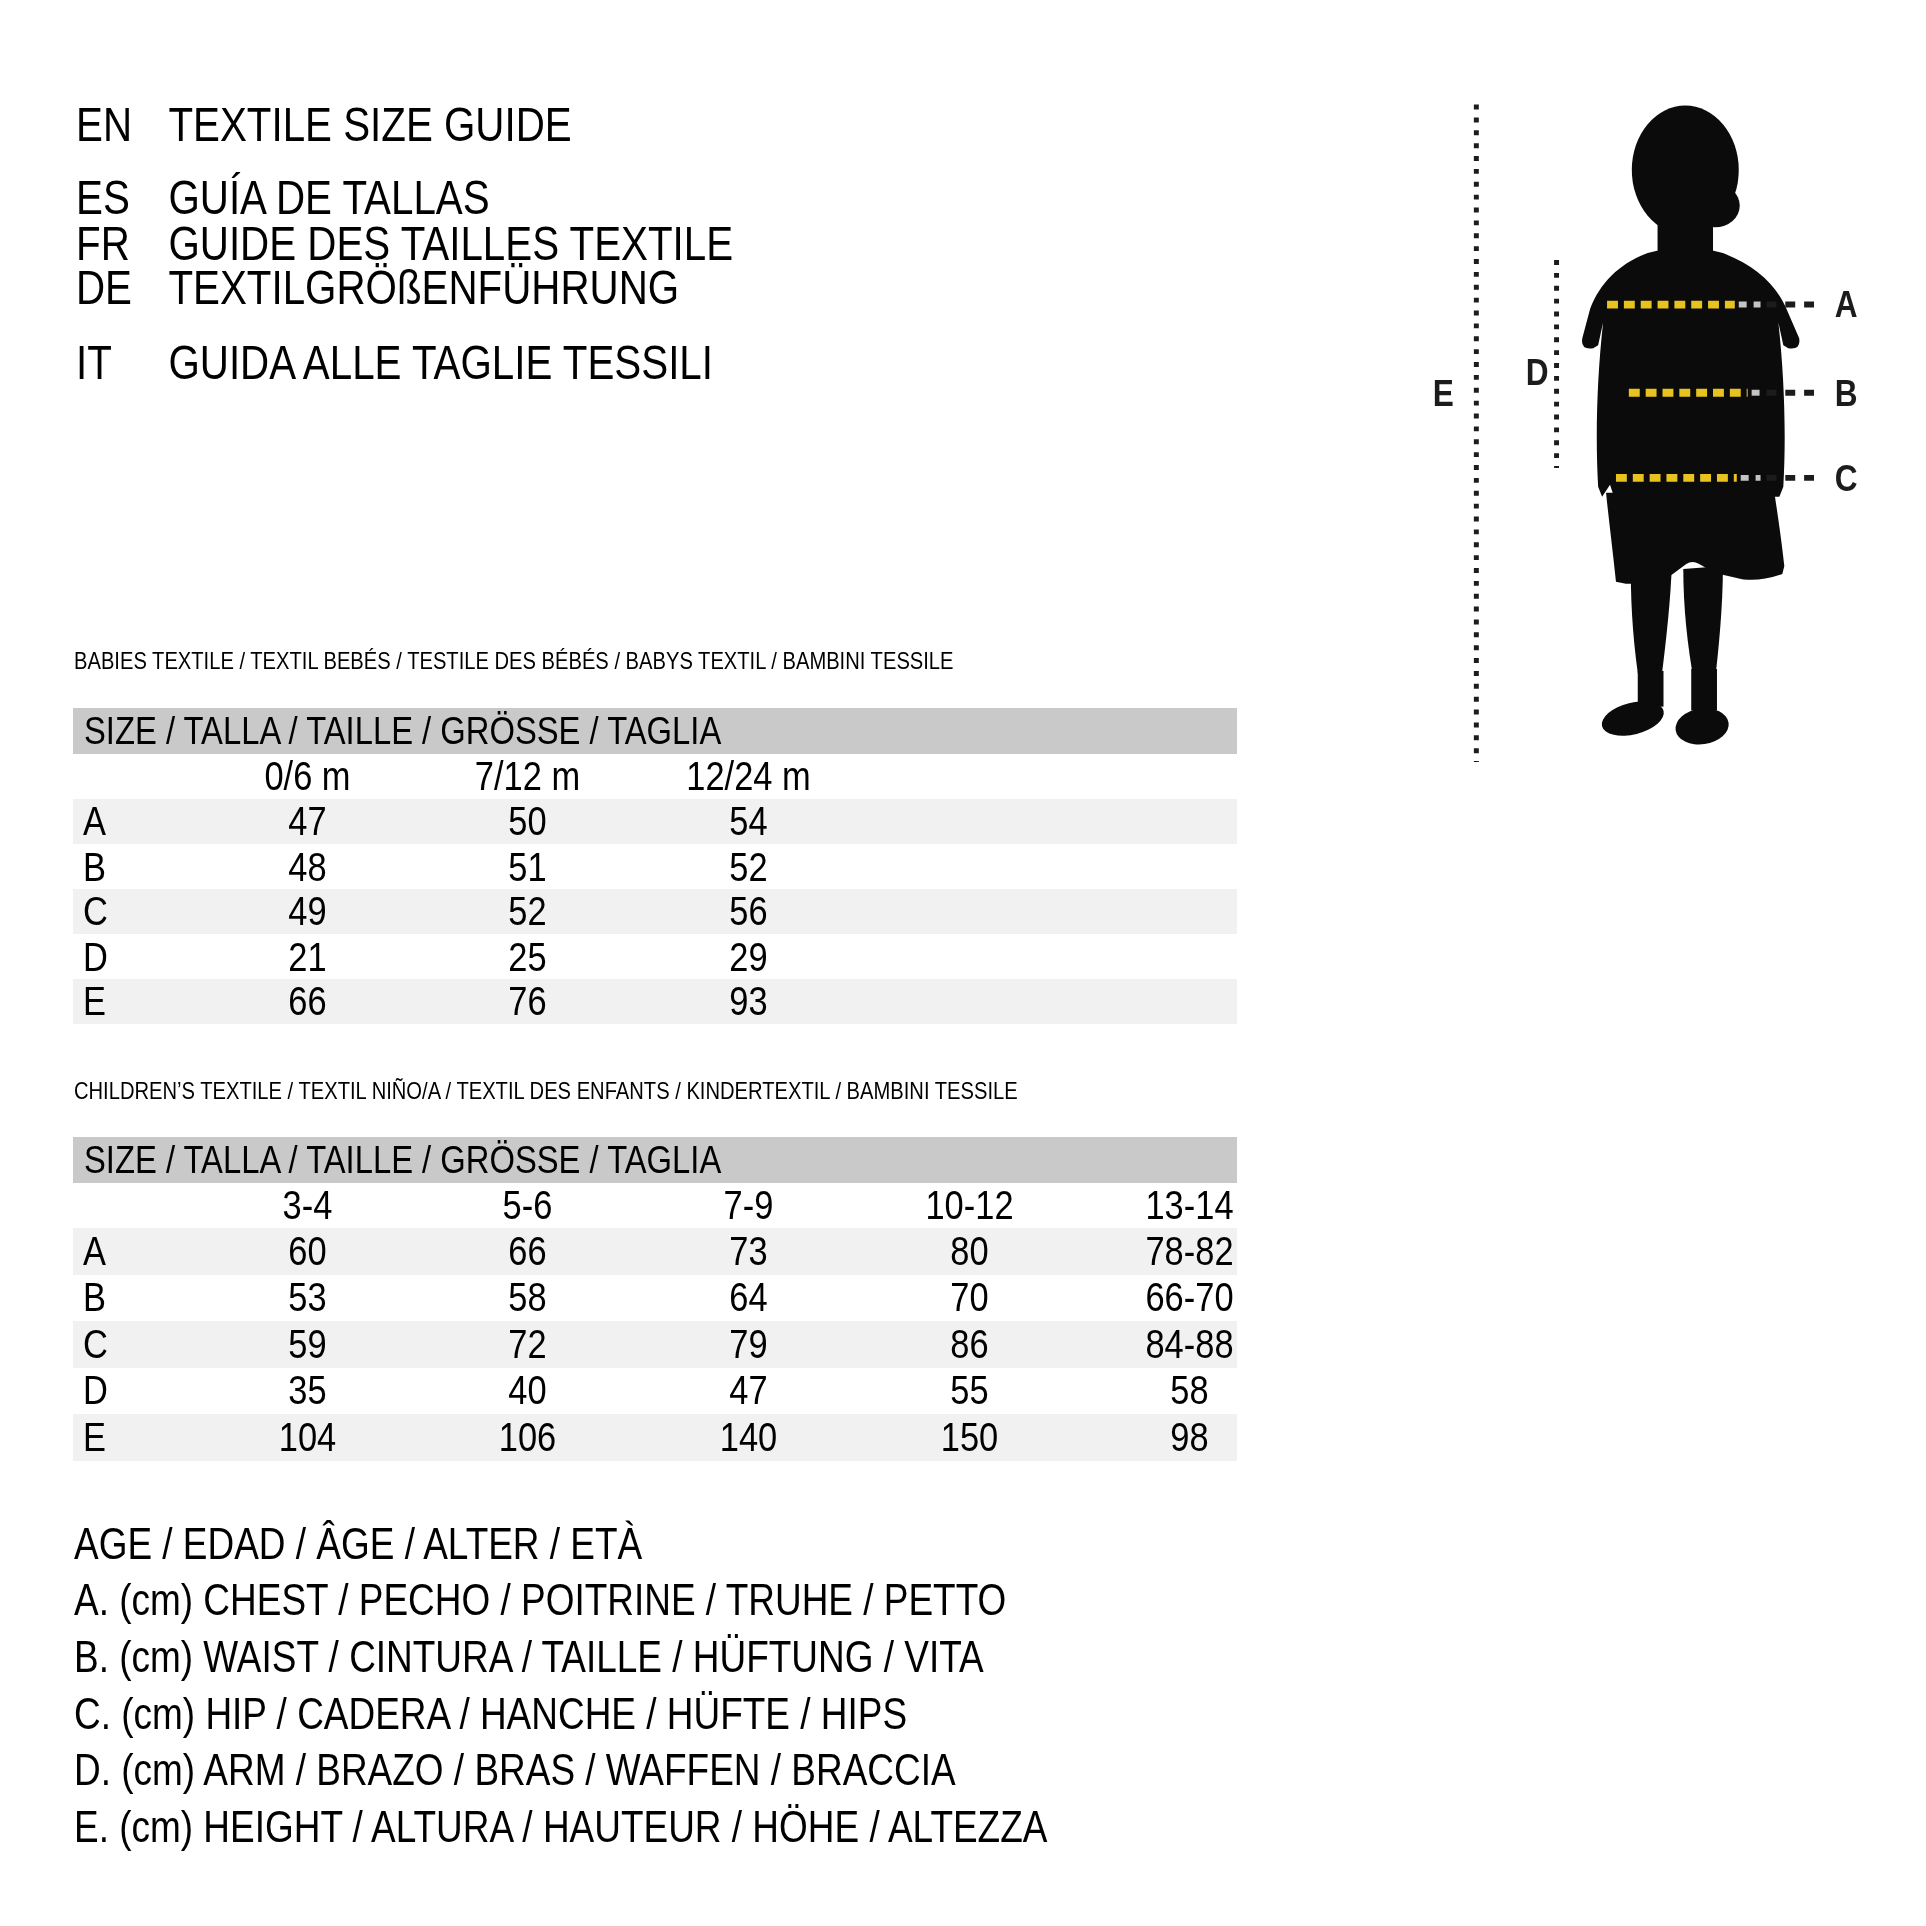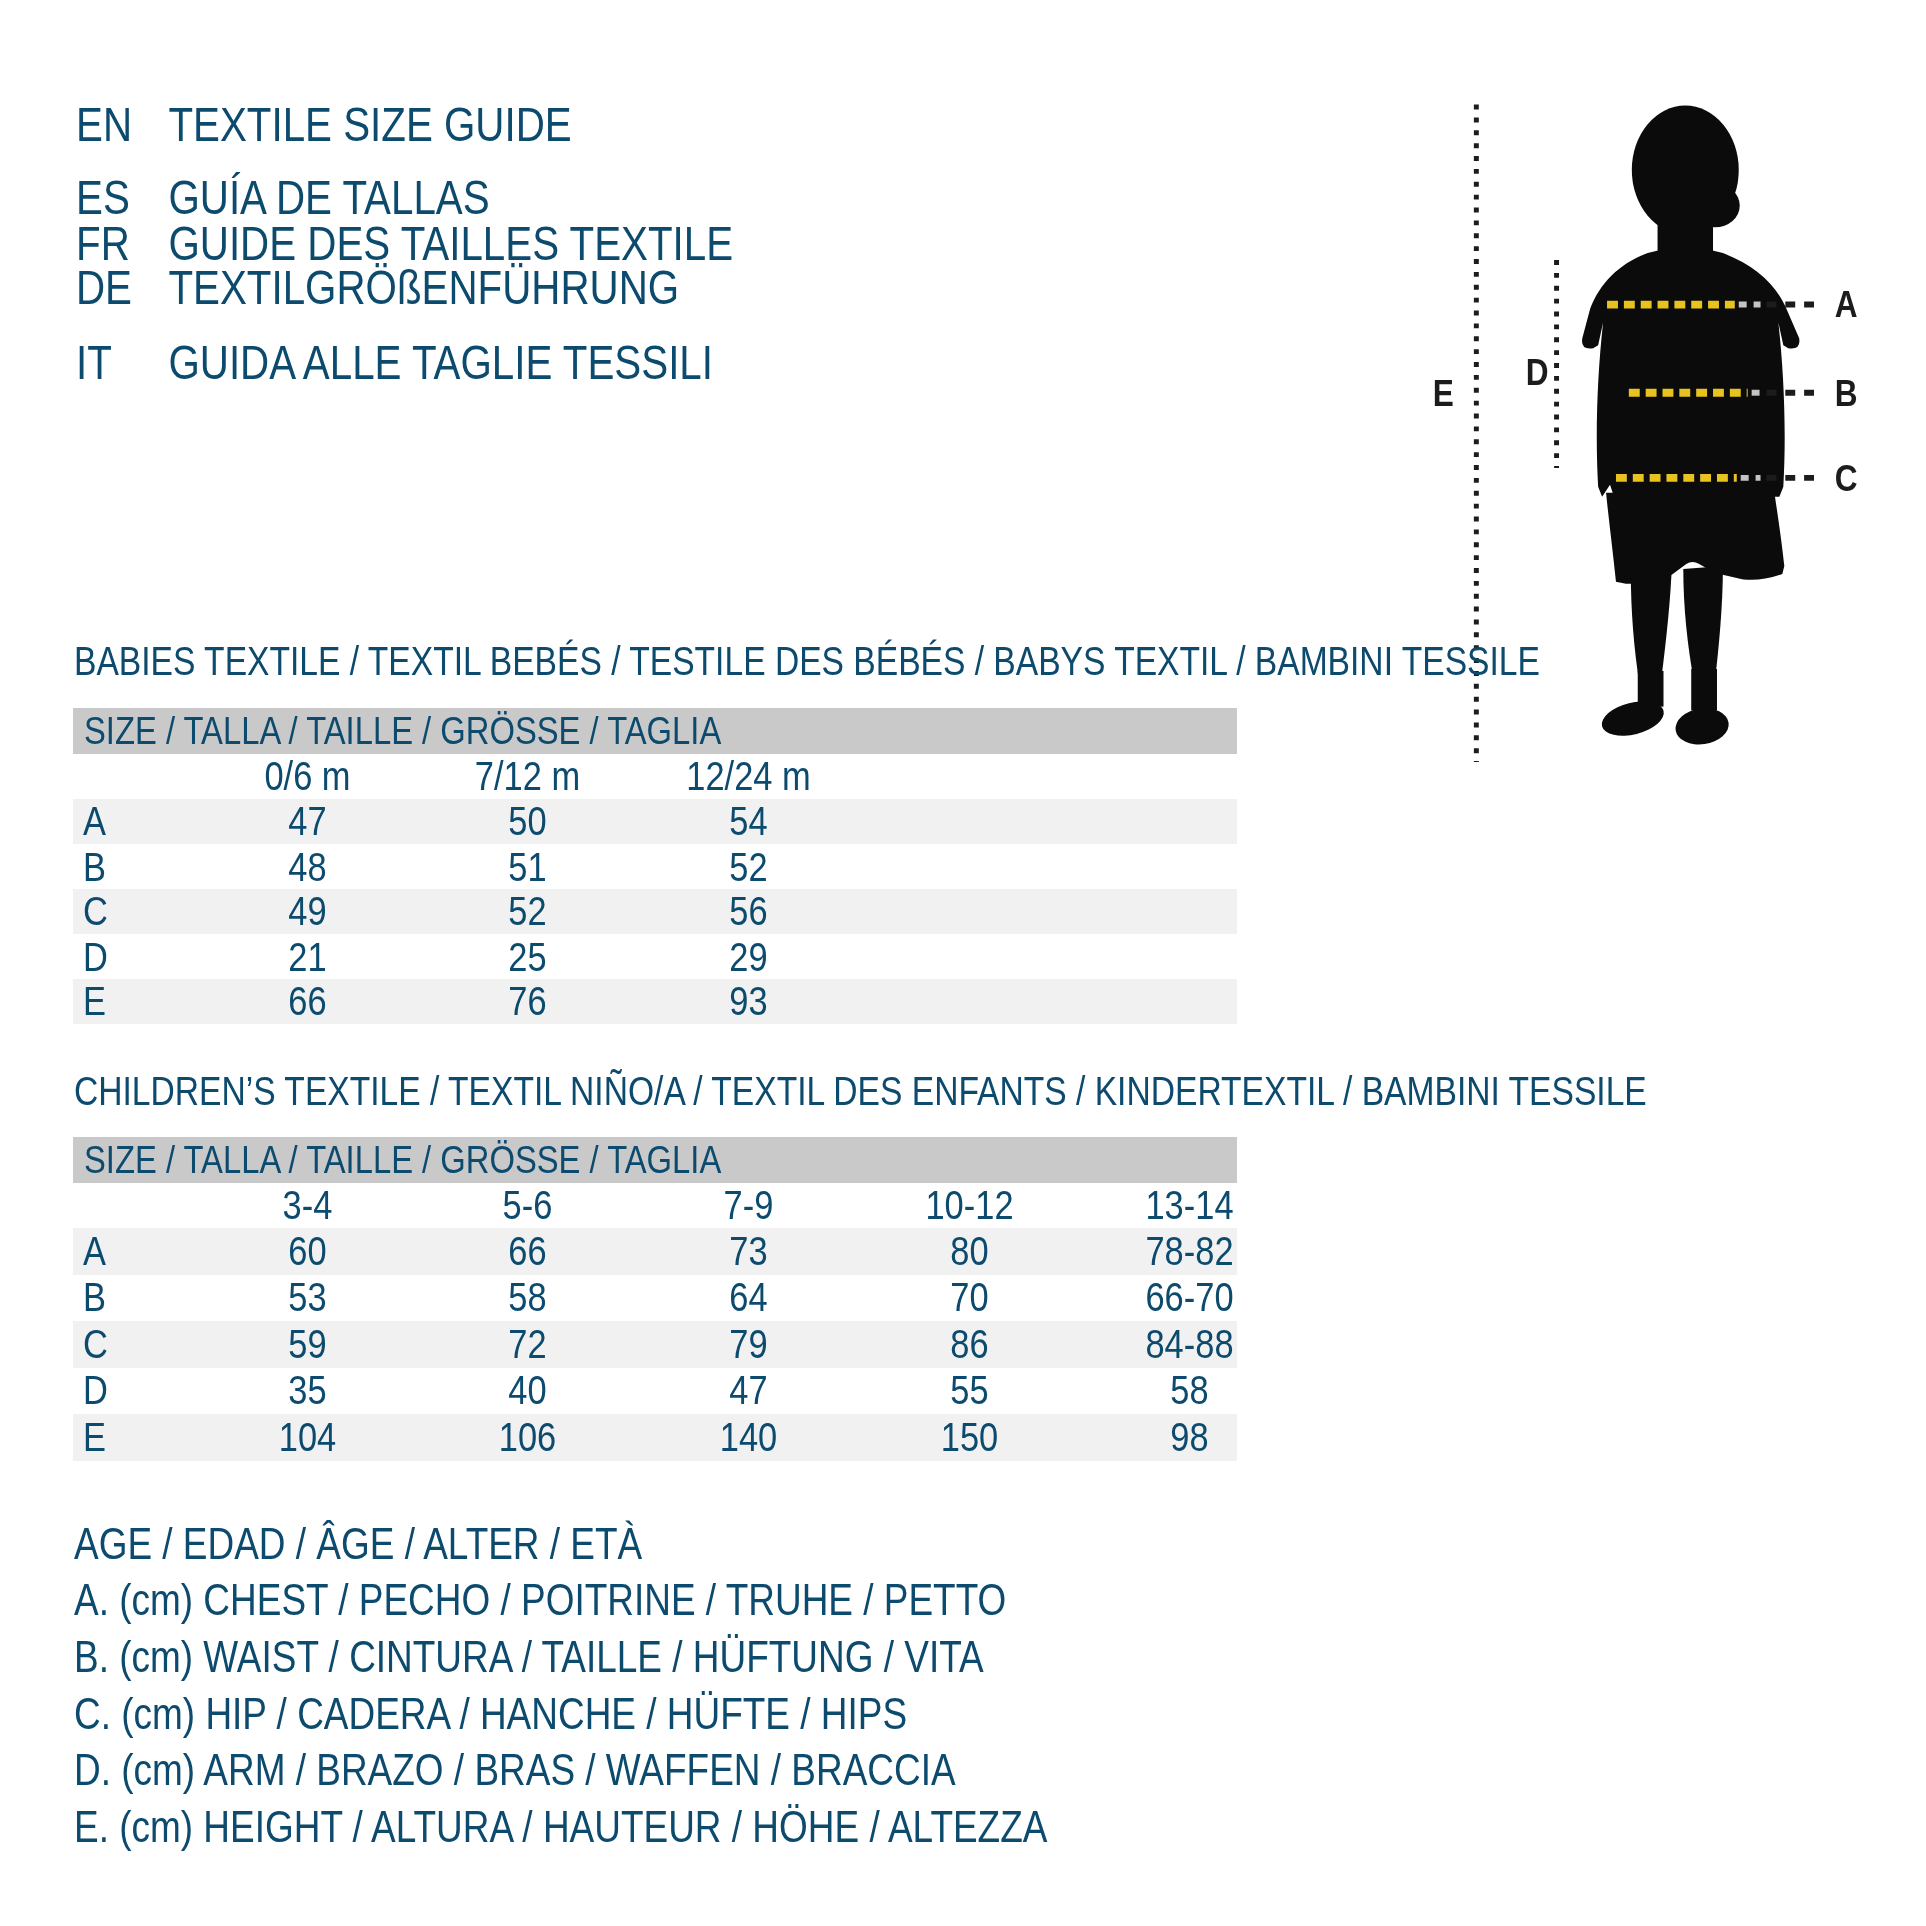--- a/index.html
+++ b/index.html
@@ -1,25 +1,25 @@
 <!DOCTYPE html>
 <html><head>
 <meta charset="utf-8">
 <style>
   html,body{margin:0;padding:0;background:#ffffff;}
   .page{
     position:relative;width:1927px;height:1891px;background:#ffffff;
-    font-family:"Liberation Sans",sans-serif;color:#0c4a6e;overflow:hidden;
+    font-family:"Liberation Sans",sans-serif;color:#000000;overflow:hidden;
   }
   .cond{display:inline-block;transform:scaleX(0.84);transform-origin:0 50%;white-space:nowrap;}
   
   .lang-row{position:absolute;left:76px;font-size:48px;line-height:59px;white-space:nowrap;}
   .lang-code{display:inline-block;width:110px;}
   
-  .section-title{position:absolute;left:74px;font-size:40px;line-height:44px;white-space:nowrap;}
+  .section-title{position:absolute;left:74px;font-size:24px;line-height:44px;white-space:nowrap;}
   
   .size-bar{position:absolute;left:73px;width:1164px;height:46px;background:#c9c9c9;
             font-size:39px;line-height:46px;padding-left:11px;box-sizing:border-box;white-space:nowrap;}
   
   .trow{position:absolute;left:73px;width:1164px;font-size:41px;}
   .striped{background:#f1f1f2;}
   .rlabel{position:absolute;left:10px;top:0;}
   .cell{position:absolute;width:149px;text-align:center;transform:scaleX(0.84);transform-origin:50% 50%;white-space:nowrap;}
   
   .legend-line{position:absolute;left:74px;font-size:44px;line-height:44px;white-space:nowrap;}

